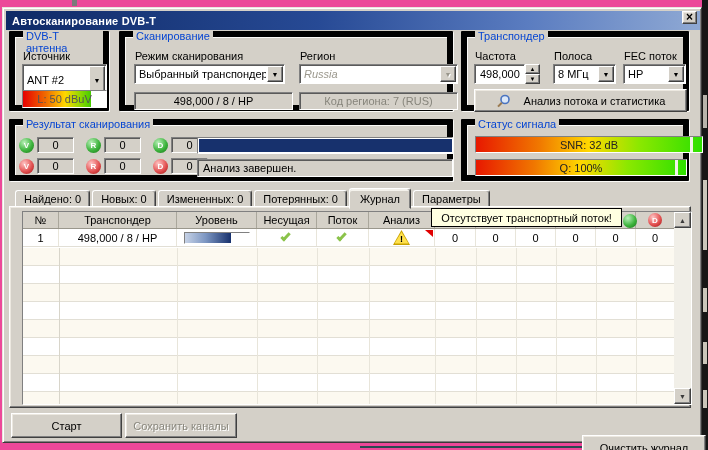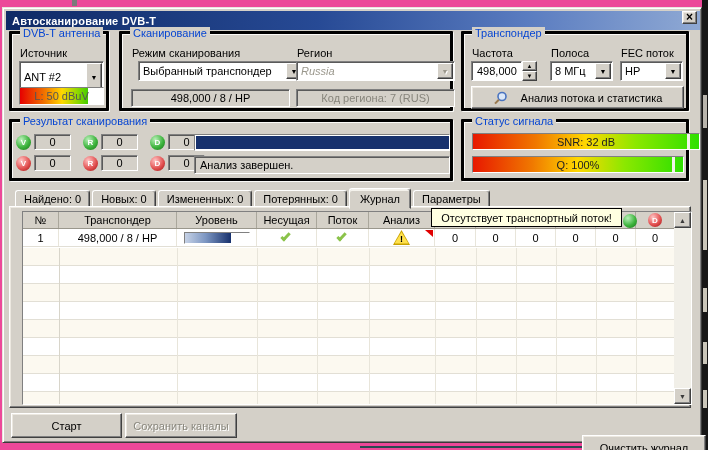--- a/index.html
+++ b/index.html
@@ -22,21 +22,21 @@
               background:linear-gradient(90deg,#0f2a66 0%, #274a95 45%, #5a7cc0 75%, #8fa9d4 100%);
               display:flex; align-items:center; padding-left:6px; }
   .titlebar .title { color:#fff; font-weight:bold; font-size:11px; letter-spacing:.2px; }
   .close-btn { position:absolute; right:4px; top:3px; width:15px; height:13px; background:#d4d0c8;
                border:1px solid; border-color:#fff #404040 #404040 #fff;
                box-shadow: inset -1px -1px 0 #808080, inset 1px 1px 0 #ece8e0;
                display:flex; align-items:center; justify-content:center; cursor:default; }
   .close-btn::after { content:"×"; font-weight:bold; font-size:12px; line-height:9px; }
 
   
-  .group { position:absolute; border:3px solid #000000; border-radius:1px;
+  .group { position:absolute; border:6px solid #000000; border-radius:1px;
            box-shadow: 1px 1px 0 #fbfaf7, inset 1px 1px 0 #fbfaf7; }
   .group > .gtitle { position:absolute; top:-7px; left:8px; background:#d4d0c8; padding:0 3px;
                      color:#0645d2; font-size:11px; }
   .lbl { position:absolute; color:#000; }
 
   
   .sunken { border:1px solid; border-color:#808080 #fff #fff #808080;
             box-shadow: inset 1px 1px 0 #5a5a5a; }
   .field-white { background:#fff; }
   .field-face  { background:#d4d0c8; }
@@ -185,21 +185,21 @@
       </div>
       <div class="levelbar" style="left:7px;top:53px;width:85px;height:18px">
         <span class="fill" style="width: 82%;"></span>
         <span>L: 50 dBuV</span>
       </div>
     </div>
 
     <div class="group" style="left:116px;top:23px;width:334px;height:80px">
       <span class="gtitle">Сканирование</span>
       <span class="lbl" style="left:10px;top:13px">Режим сканирования</span>
-      <div class="combo" style="left:16px;top:27px;width:166px;height:20px">
+      <div class="combo" style="left:9px;top:27px;width:151px;height:20px">
         <span class="cval">Выбранный транспондер</span>
         <span class="cbtn"></span>
       </div>
       <span class="lbl" style="left:175px;top:13px">Регион</span>
       <div class="combo disabled" style="left:174px;top:27px;width:159px;height:20px">
         <span class="cval">Russia</span>
         <span class="cbtn"></span>
       </div>
       <div class="sunken field-face txt-c" style="position:absolute;left:9px;top:55px;width:159px;height:18px">
         <span>498,000 / 8 / HP</span>

